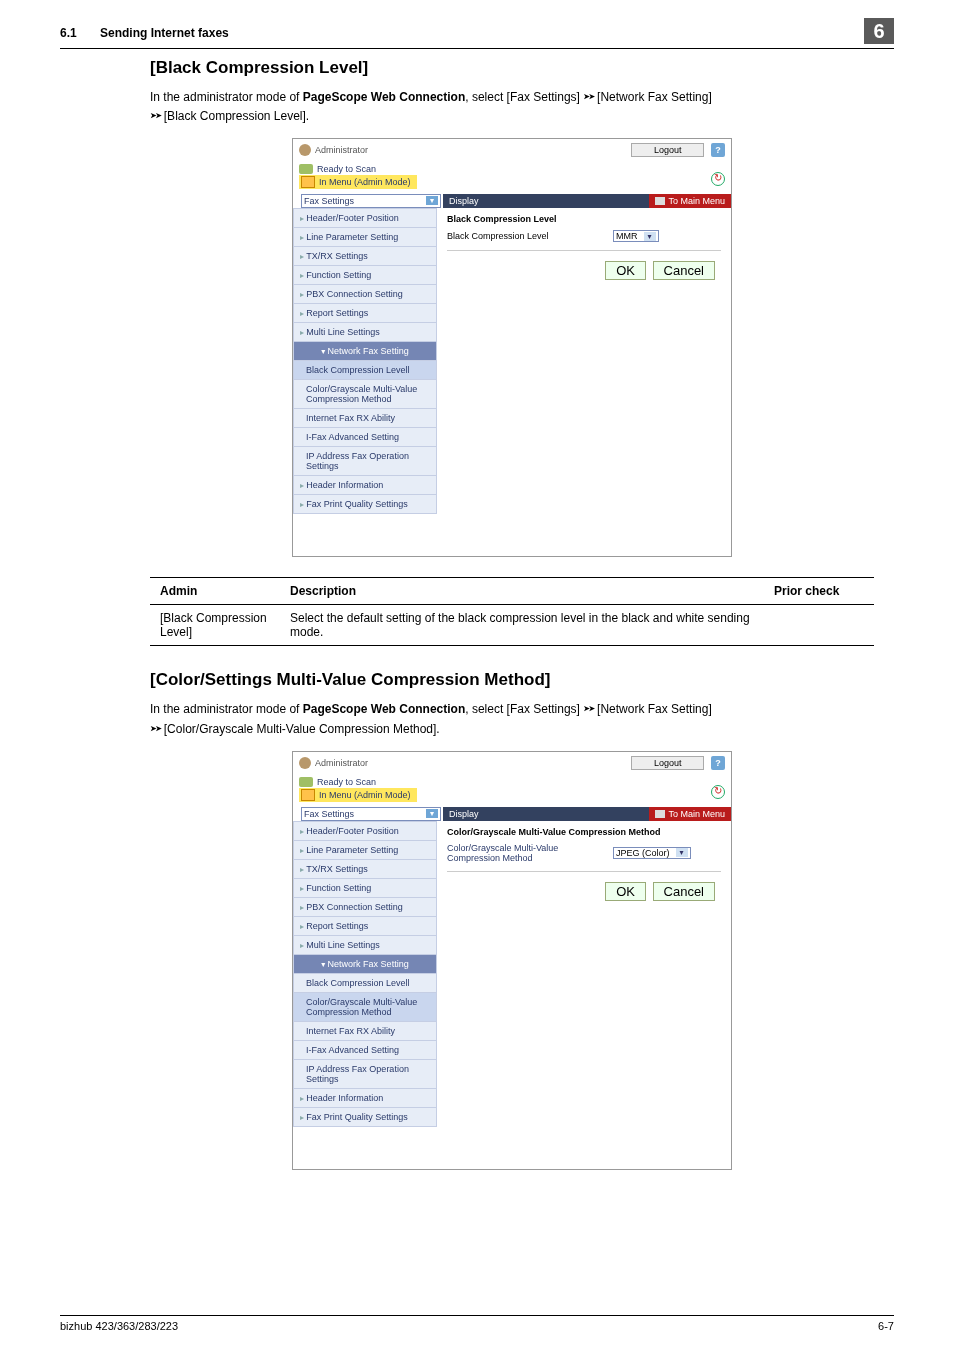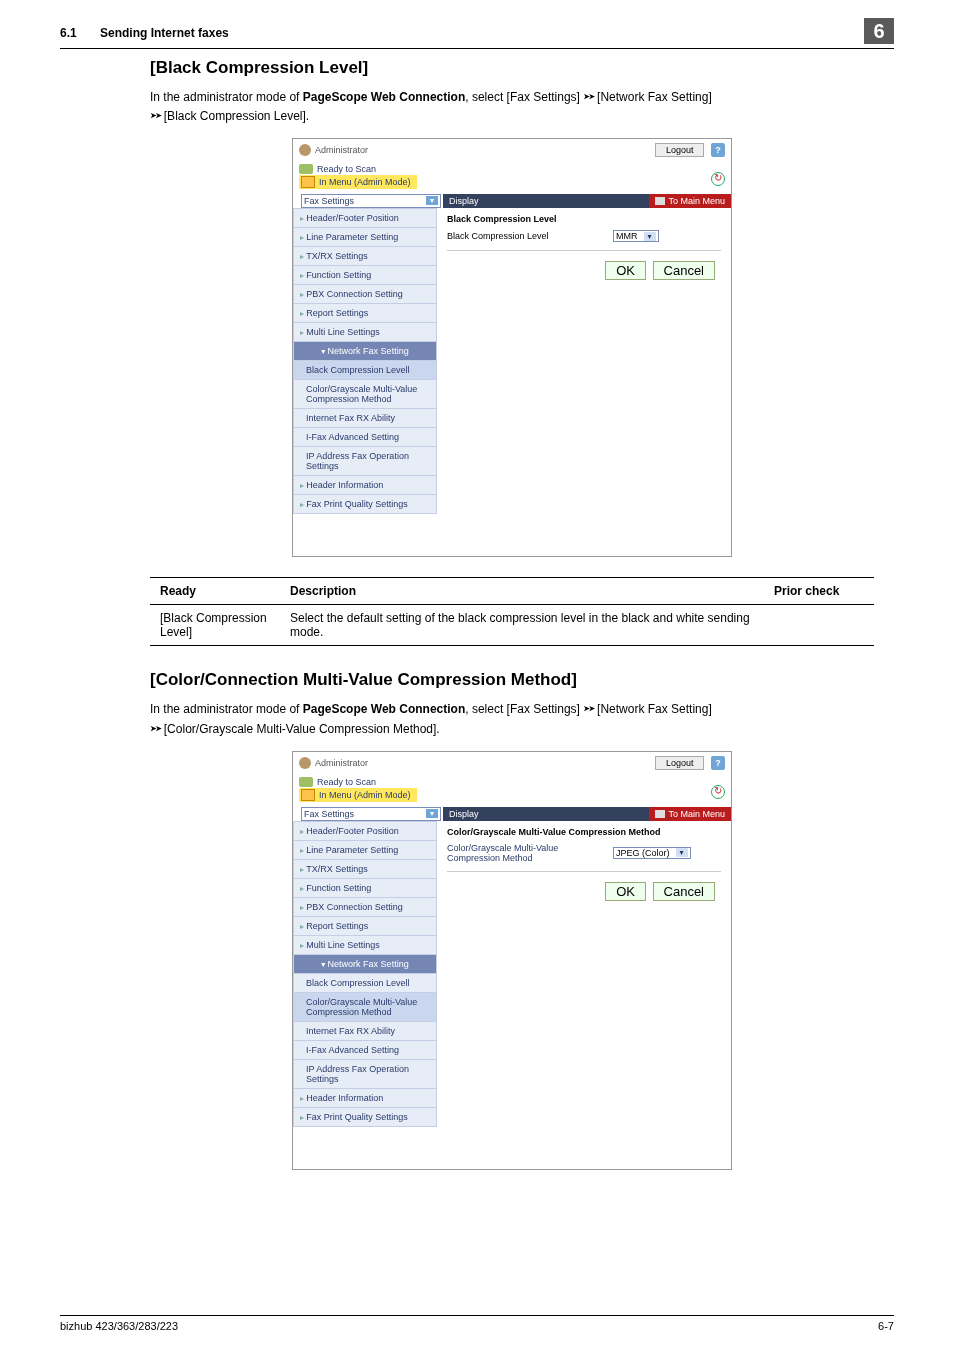--- a/index.html
+++ b/index.html
@@ -53,21 +53,21 @@
     font-size: 9px;
     color: #2a3a6a;
   }
   .shot-top {
     display:flex; justify-content:space-between; align-items:center;
     padding: 4px 6px 6px;
   }
   .shot-top-left { display:flex; align-items:center; gap:4px; color:#555; }
   .admin-icon { width:12px; height:12px; background:#b8986b; border-radius:50%; display:inline-block; }
   .logout-btn {
-    border:1px solid #aaa; background:#eee; padding:1px 10px; font-size:9px;
+    border:1px solid #aaa; background:#eee; padding:1px 22px; font-size:9px;
   }
   .help-icon {
     display:inline-block; width:14px; height:14px; background:#6fa6d6;
     color:#fff; text-align:center; line-height:14px; border-radius:2px;
     margin-left:4px; font-weight:bold;
   }
   .status-area { padding: 0 6px 6px; }
   .status-line { display:flex; align-items:center; gap:4px; padding:1px 0; }
   .status-line.menu { background:#ffe75e; display:inline-flex; padding:1px 6px 1px 2px; }
   .stat-icon-scan { width:14px;height:10px; background:#9fbf65; display:inline-block; border-radius:2px; }
@@ -216,33 +216,33 @@
             </div>
           </div>
         </div>
         <div class="shot-footer"></div>
       </div>
     </div>
 
     <table class="spec">
       <tbody>
           <tr>
-        <th>Ready</th>
+        <th>Admin</th>
         <th>Description</th>
         <th>Prior check</th>
       </tr>
       <tr>
         <td>[Black Compres­sion Level]</td>
         <td>Select the default setting of the black compression level in the black and white sending mode.</td>
         <td></td>
       </tr>
     </tbody>
       </table>
 
-    <h2 class="section-title">[Color/Connection Multi-Value Compression Method]</h2>
+    <h2 class="section-title">[Color/Settings Multi-Value Compression Method]</h2>
     <p class="intro">
       <span>In the administrator mode of </span><b>PageScope Web Connection</b><span>, select [Fax Settings]</span>
       <span class="arrow-join">➤➤</span><span> [Network Fax Setting]</span><br>
       <span class="arrow-join">➤➤</span><span> [Color/Grayscale Multi-Value Compression Method].</span>
     </p>
 
     <div class="screenshot-wrap">
       <div class="shot">
         <div class="shot-top">
           <span class="shot-top-left">

